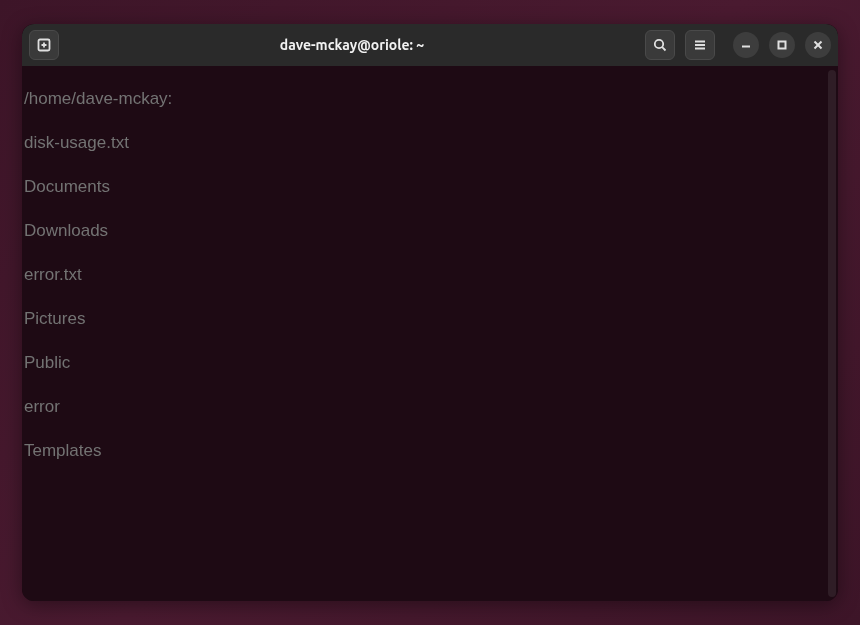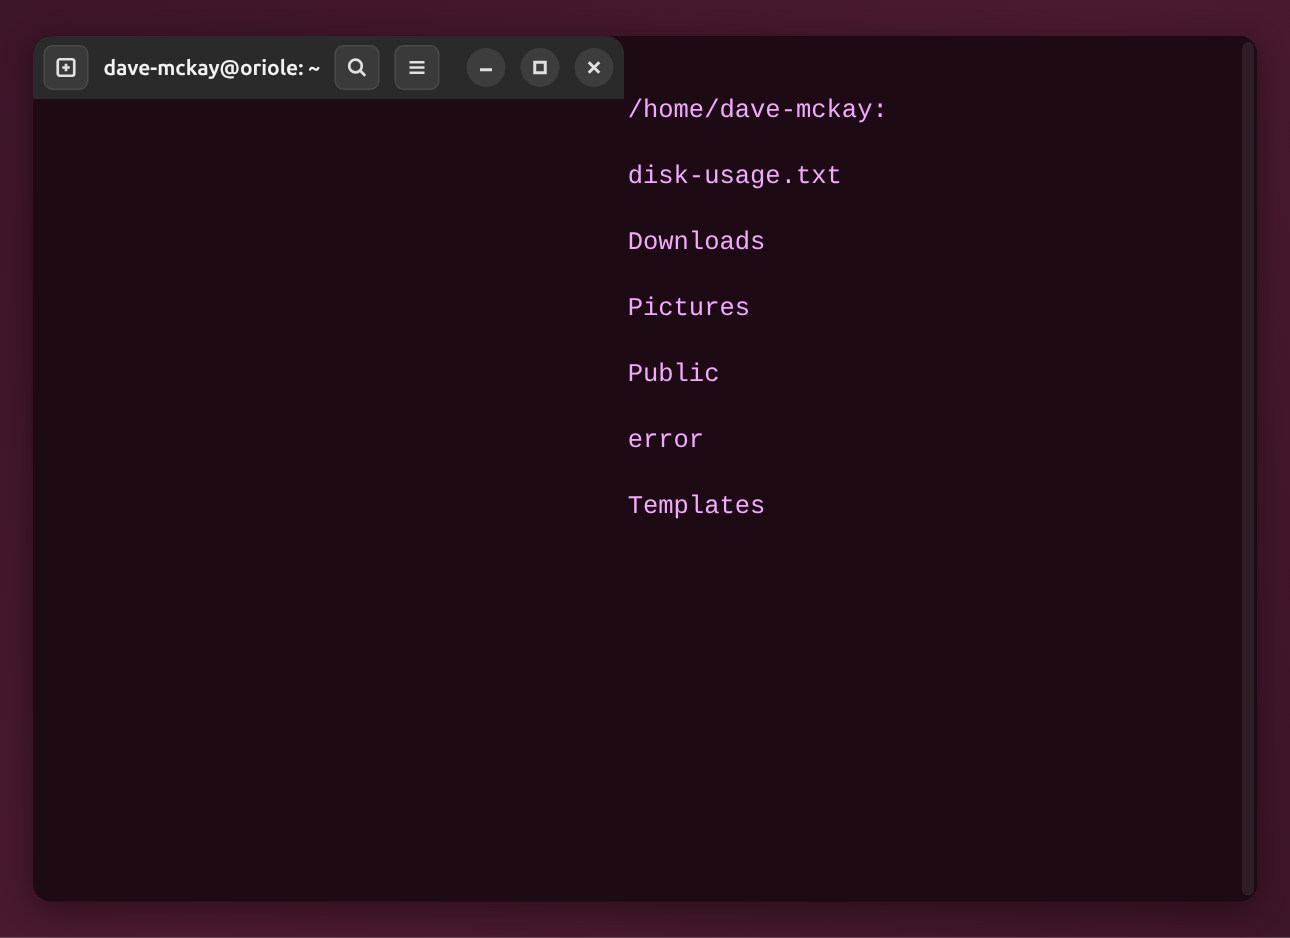--- a/index.html
+++ b/index.html
@@ -17,21 +17,21 @@
       align-items: center;
       justify-content: center;
     }
     .terminal-window {
       width: 816px;
       height: 577px;
       background: #1e0a14;
       border-radius: 12px;
       overflow: hidden;
       display: flex;
-      flex-direction: row;
+      flex-direction: column;
       box-shadow: 0 4px 20px rgba(0,0,0,0.4);
     }
     .titlebar {
       height: 42px;
       background: #2a2a2a;
       display: flex;
       align-items: center;
       padding: 0 7px;
       gap: 10px;
       border-top-left-radius: 12px;
@@ -92,25 +92,25 @@
     .win-btn svg {
       width: 10px;
       height: 10px;
       stroke: #e0e0e0;
       fill: none;
       stroke-width: 2;
     }
     .terminal-body {
       flex: 1;
       background: #1e0a14;
-      padding: 18px 2px 2px 2px;
-      color: #f0abfc;
+      padding: 0 2px 2px 2px;
+      color: #737373;
       font-size: 17px;
       line-height: 22px;
-      font-family: Liberation Mono, monospace;
+      font-family: Liberation Sans, sans-serif;
       overflow: hidden;
       position: relative;
       white-space: pre;
     }
     .scrollbar {
       position: absolute;
       right: 2px;
       top: 4px;
       width: 8px;
       height: calc(100% - 8px);
@@ -166,21 +166,23 @@
             <line x1="1.5" y1="1.5" x2="8.5" y2="8.5"></line>
             <line x1="8.5" y1="1.5" x2="1.5" y2="8.5"></line>
           </svg>
         </div>
       </div>
     </div>
   </div>
   <div class="terminal-body">
 <span class="line">/home/dave-mckay:</span>
 <span class="line">disk-usage.txt</span>
+<span class="line">Documents</span>
 <span class="line">Downloads</span>
+<span class="line">error.txt</span>
 <span class="line">Pictures</span>
 <span class="line">Public</span>
 <span class="line">error</span>
 <span class="line">Templates</span>
 
 
 
 
 
 

